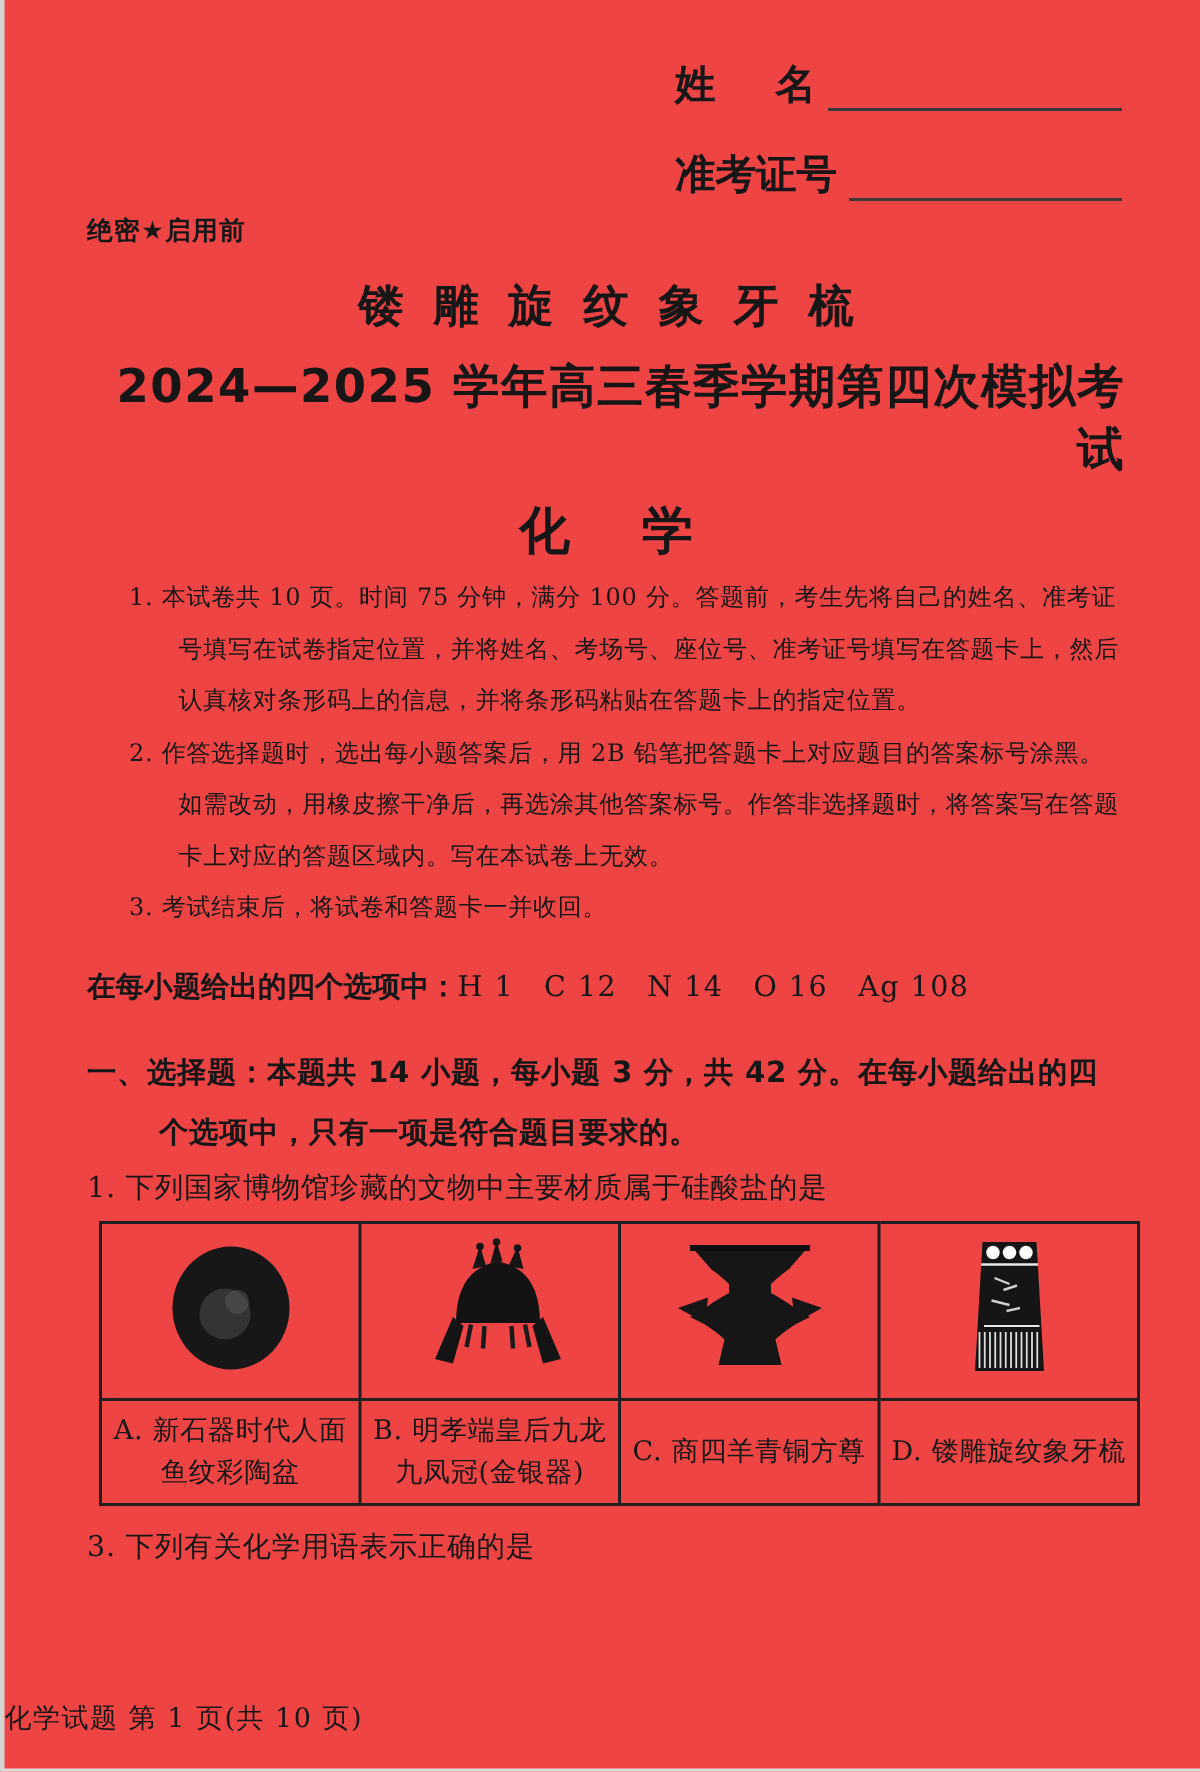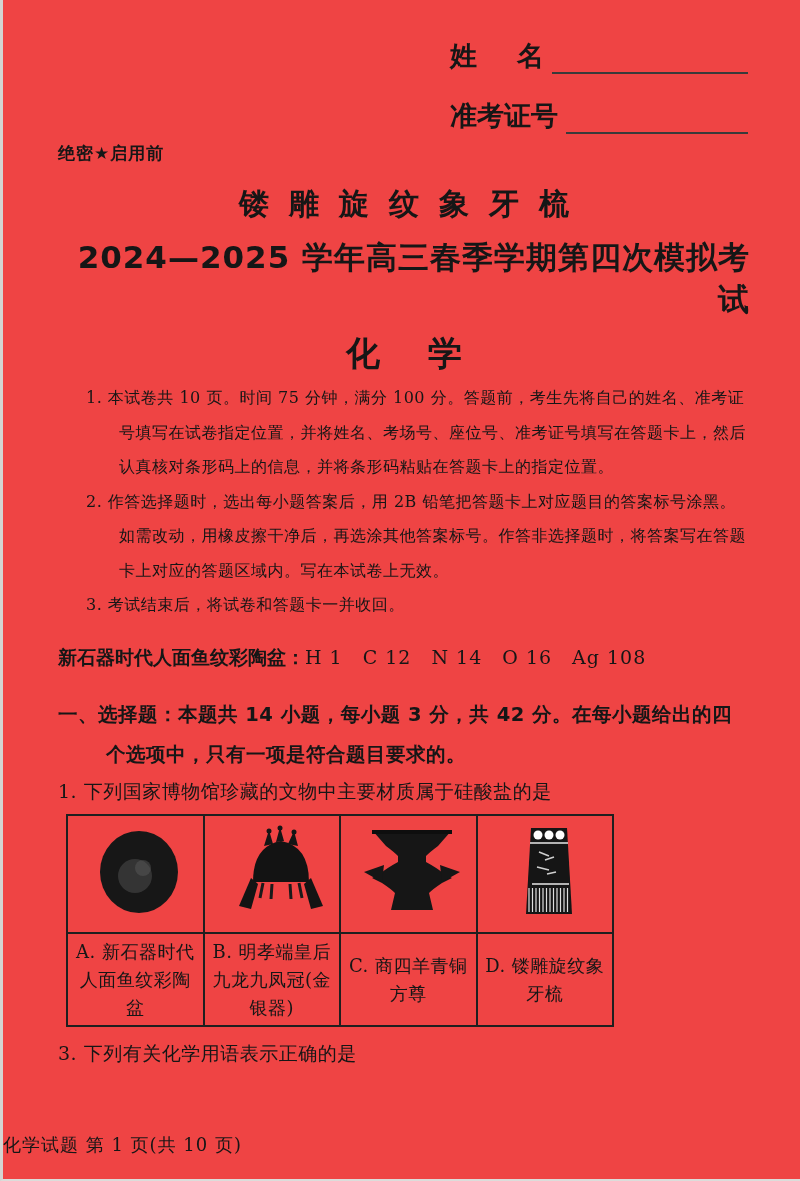--- a/index.html
+++ b/index.html
@@ -30,21 +30,21 @@
   .note{font-size:16px;line-height:2.16;padding-left:33px;text-indent:-33px;letter-spacing:.5px}
 
   .atomic{margin-top:22px;font-size:19px}
   .atomic .lab{font-family:"DejaVu Sans",sans-serif;font-weight:700}
   .atomic .vals{letter-spacing:1px}
 
   .sec-h{margin-top:24px;font-family:"DejaVu Sans",sans-serif;font-weight:700;font-size:19.5px;
          line-height:2.05;padding-left:48px;text-indent:-48px;letter-spacing:.5px}
   .q-stem{font-size:19px;margin-top:4px;letter-spacing:.5px}
 
-  table.art{margin:9px 0 0 8px;border-collapse:collapse;width:548px;table-layout:fixed}
+  table.art{margin:9px 0 0 8px;border-collapse:collapse;width:694px;table-layout:fixed}
   table.art td{border:2px solid #1f1f1f;text-align:center;vertical-align:middle}
   td.imgcell{height:114px}
   td.labcell{height:60px;font-size:18px;line-height:1.55;padding:4px 5px;letter-spacing:.5px}
 
   .q2{margin-top:14px}
 
   .footer{position:absolute;bottom:22px;left:0;width:100%;text-align:left;font-size:18px;letter-spacing:1px}
 </style>
 </head>
 <body>
@@ -70,21 +70,21 @@
     <div class="t2">2024—2025 学年高三春季学期第四次模拟考试</div>
     <div class="t3">化学</div>
 
     <div class="notes">
       <div class="note">1. 本试卷共 10 页。时间 75 分钟，满分 100 分。答题前，考生先将自己的姓名、准考证号填写在试卷指定位置，并将姓名、考场号、座位号、准考证号填写在答题卡上，然后认真核对条形码上的信息，并将条形码粘贴在答题卡上的指定位置。</div>
       <div class="note">2. 作答选择题时，选出每小题答案后，用 2B 铅笔把答题卡上对应题目的答案标号涂黑。如需改动，用橡皮擦干净后，再选涂其他答案标号。作答非选择题时，将答案写在答题卡上对应的答题区域内。写在本试卷上无效。</div>
       <div class="note">3. 考试结束后，将试卷和答题卡一并收回。</div>
     </div>
 
     <div class="atomic">
-      <span class="lab">新石器时代人面鱼纹彩陶盆：</span><span class="vals">H 1　C 12　N 14　O 16　Ag 108</span>
+      <span class="lab">在每小题给出的四个选项中：</span><span class="vals">H 1　C 12　N 14　O 16　Ag 108</span>
     </div>
 
     <div class="sec-h">一、选择题：本题共 14 小题，每小题 3 分，共 42 分。在每小题给出的四个选项中，只有一项是符合题目要求的。</div>
 
     <div class="q-stem">1. 下列国家博物馆珍藏的文物中主要材质属于硅酸盐的是</div>
 
     <table class="art">
       <tbody>
           <tr>
         <td class="imgcell">

